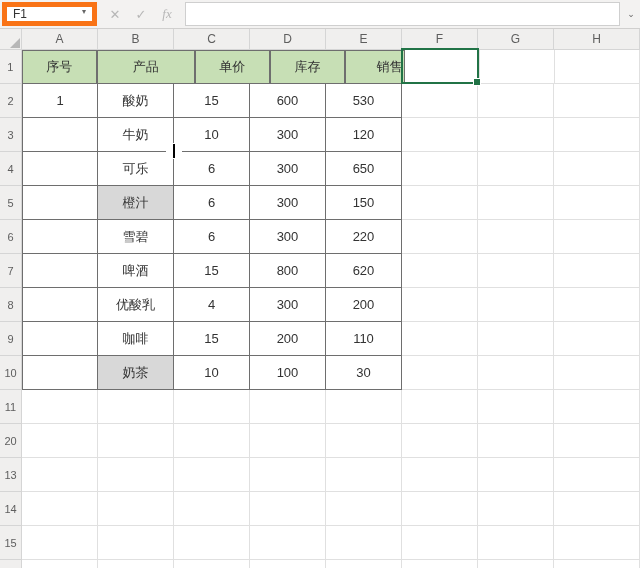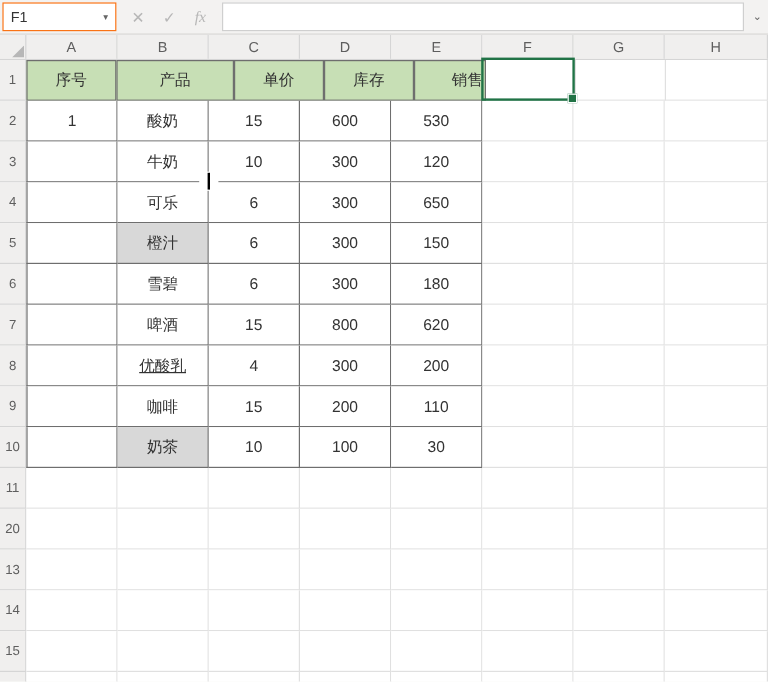--- a/index.html
+++ b/index.html
@@ -18,23 +18,22 @@
   .formula-bar {
     display: flex;
     align-items: stretch;
     height: 28px;
     border-bottom: 1px solid #d0cfce;
     background: #f3f2f1;
   }
   .name-box {
     width: 95px;
     background: #ffffff;
-    border: 1px solid #f97316;
-    display: flex;
-    align-items: center;
+    border: 5px solid #f97316;
+    display: flex;
     padding: 0 6px;
     box-sizing: border-box;
     margin: 2px 0 2px 2px;
   }
   .name-box span {
     font-weight: 400;
     color: #333;
     font-size: 12px;
   }
   .name-box .dd {
@@ -296,40 +295,40 @@
         <div class="cell" style="width: 76px;"></div>
         <div class="cell" style="width: 76px;"></div>
         <div class="cell" style="width: 86px;"></div>
       </div>
       <div class="row">
         <div class="rh">6</div>
         <div class="cell dcell first-col" style="width: 76px;"></div>
         <div class="cell dcell" style="width: 76px;">雪碧</div>
         <div class="cell dcell" style="width: 76px;">6</div>
         <div class="cell dcell" style="width: 76px;">300</div>
-        <div class="cell dcell" style="width: 76px;">180</div>
+        <div class="cell dcell" style="width: 76px;">220</div>
         <div class="cell" style="width: 76px;"></div>
         <div class="cell" style="width: 76px;"></div>
         <div class="cell" style="width: 86px;"></div>
       </div>
       <div class="row">
         <div class="rh">7</div>
         <div class="cell dcell first-col" style="width: 76px;"></div>
         <div class="cell dcell" style="width: 76px;">啤酒</div>
         <div class="cell dcell" style="width: 76px;">15</div>
         <div class="cell dcell" style="width: 76px;">800</div>
         <div class="cell dcell" style="width: 76px;">620</div>
         <div class="cell" style="width: 76px;"></div>
         <div class="cell" style="width: 76px;"></div>
         <div class="cell" style="width: 86px;"></div>
       </div>
       <div class="row">
         <div class="rh">8</div>
         <div class="cell dcell first-col" style="width: 76px;"></div>
-        <div class="cell dcell" style="width: 76px; text-decoration: underline;">优酸乳</div>
+        <div class="cell dcell" style="width: 76px;">优酸乳</div>
         <div class="cell dcell" style="width: 76px;">4</div>
         <div class="cell dcell" style="width: 76px;">300</div>
         <div class="cell dcell" style="width: 76px;">200</div>
         <div class="cell" style="width: 76px;"></div>
         <div class="cell" style="width: 76px;"></div>
         <div class="cell" style="width: 86px;"></div>
       </div>
       <div class="row">
         <div class="rh">9</div>
         <div class="cell dcell first-col" style="width: 76px;"></div>

